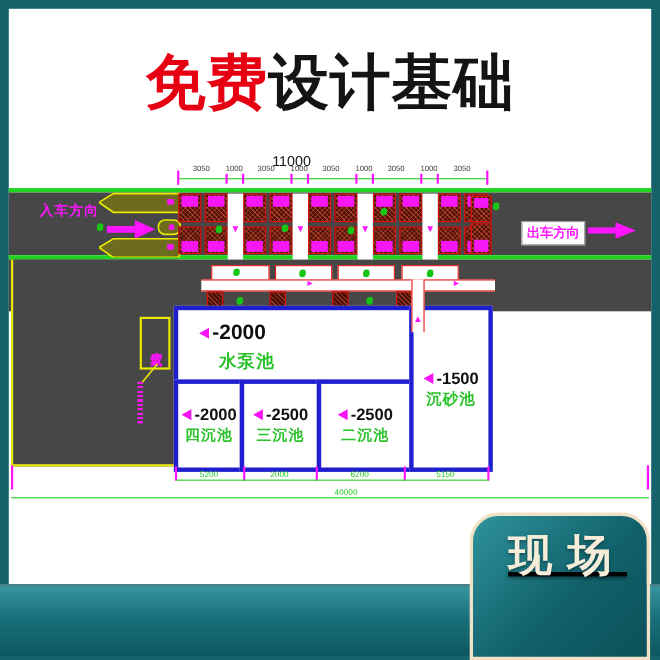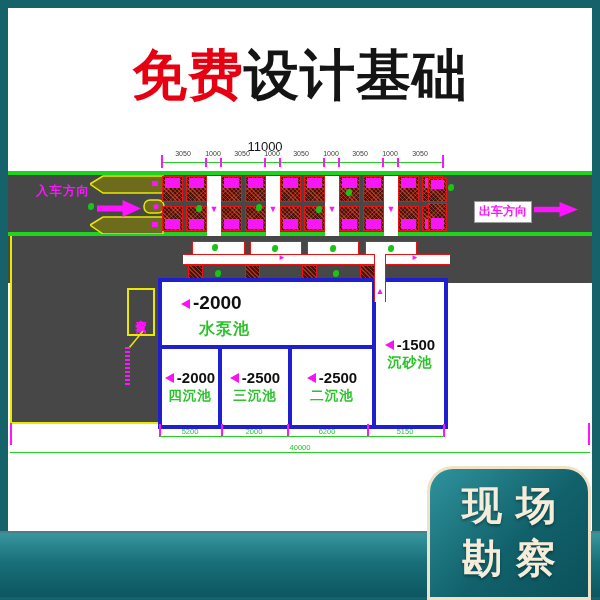--- a/index.html
+++ b/index.html
@@ -42,32 +42,32 @@
   .depth{color:#101010;font-weight:bold;white-space:nowrap;}
   .pname{color:#2bc22b;font-weight:bold;white-space:nowrap;letter-spacing:1px;}
   .colcenter{display:flex;flex-direction:column;align-items:center;justify-content:center;height:100%;}
   .slope{color:#ff14ff;font-weight:bold;font-size:15px;}
   
   .yard{position:absolute;left:10px;top:236px;width:150px;height:186px;background:#474747;border-left:2px solid #e8e800;border-bottom:2px solid #e8e800;}
   .notebox{position:absolute;left:127px;top:288px;width:24px;height:44px;border:2px solid #e8e800;color:#ff14ff;font-size:11px;font-weight:bold;writing-mode:vertical-rl;text-align:center;line-height:24px;letter-spacing:1px;}
   .tinytxt{position:absolute;left:125px;top:347px;width:5px;height:38px;background:repeating-linear-gradient(#ff14ff 0 2px,transparent 2px 4px);}
   
   .bseg{position:absolute;top:427px;width:40px;text-align:center;font-size:7.5px;color:#22cc22;}
-  .btotal{position:absolute;left:275px;top:443px;width:50px;text-align:center;font-size:7.5px;color:#22cc22;}
+  .btotal{position:absolute;left:275px;top:443px;width:50px;text-align:right;font-size:7.5px;color:#22cc22;}
   .blob{position:absolute;width:6px;height:7px;background:#17c517;border-radius:60% 40% 55% 45%;}
   
   .banner{position:absolute;left:0;top:531px;width:600px;height:66px;
     background:linear-gradient(180deg,#38959e 0%,#19707a 45%,#0c5660 100%);
     border-top:2px solid rgba(255,255,255,.25);box-sizing:border-box;}
   .bannertext{position:absolute;left:0;top:531px;width:432px;height:66px;line-height:64px;text-align:center;
     font-size:42px;font-weight:900;color:#f3e9d4;letter-spacing:7px;text-shadow:0 2px 3px rgba(0,0,0,.35);}
   .cpanel{position:absolute;left:427px;top:466px;width:164px;height:134px;
     background:linear-gradient(135deg,#2f939c 0%,#11616b 55%,#0b515a 100%);
     border:3px solid #f0e2c6;border-radius:26px 26px 0 0;box-sizing:border-box;
-    display:flex;flex-direction:column;align-items:center;justify-content:flex-start;padding-top:10px;}
+    display:flex;flex-direction:column;align-items:center;justify-content:flex-start;padding-top:10px;text-decoration:underline;}
   .cline{font-size:40px;font-weight:900;color:#f5ecd9;letter-spacing:14px;line-height:1.32;text-indent:14px;text-shadow:0 2px 3px rgba(0,0,0,.35);}
 </style>
 </head>
 <body>
 
 <div class="scene">
   <div class="card"></div>
 
   <div class="title">
     <span class="hl">免费</span><span class="rest">设计基础</span>
@@ -231,15 +231,14 @@
   <div class="blob" style="left:212px;top:244px"></div>
   <div class="blob" style="left:272px;top:245px"></div>
   <div class="blob" style="left:330px;top:245px"></div>
   <div class="blob" style="left:388px;top:245px"></div>
   <div class="blob" style="left:215px;top:270px"></div>
   <div class="blob" style="left:333px;top:270px"></div>
 
   <div class="banner"></div>
   <div class="cpanel">
     <div class="cline">现场</div>
-    <div class="cline">勘察</div>
   </div>
 </div>
 
 </body></html>

